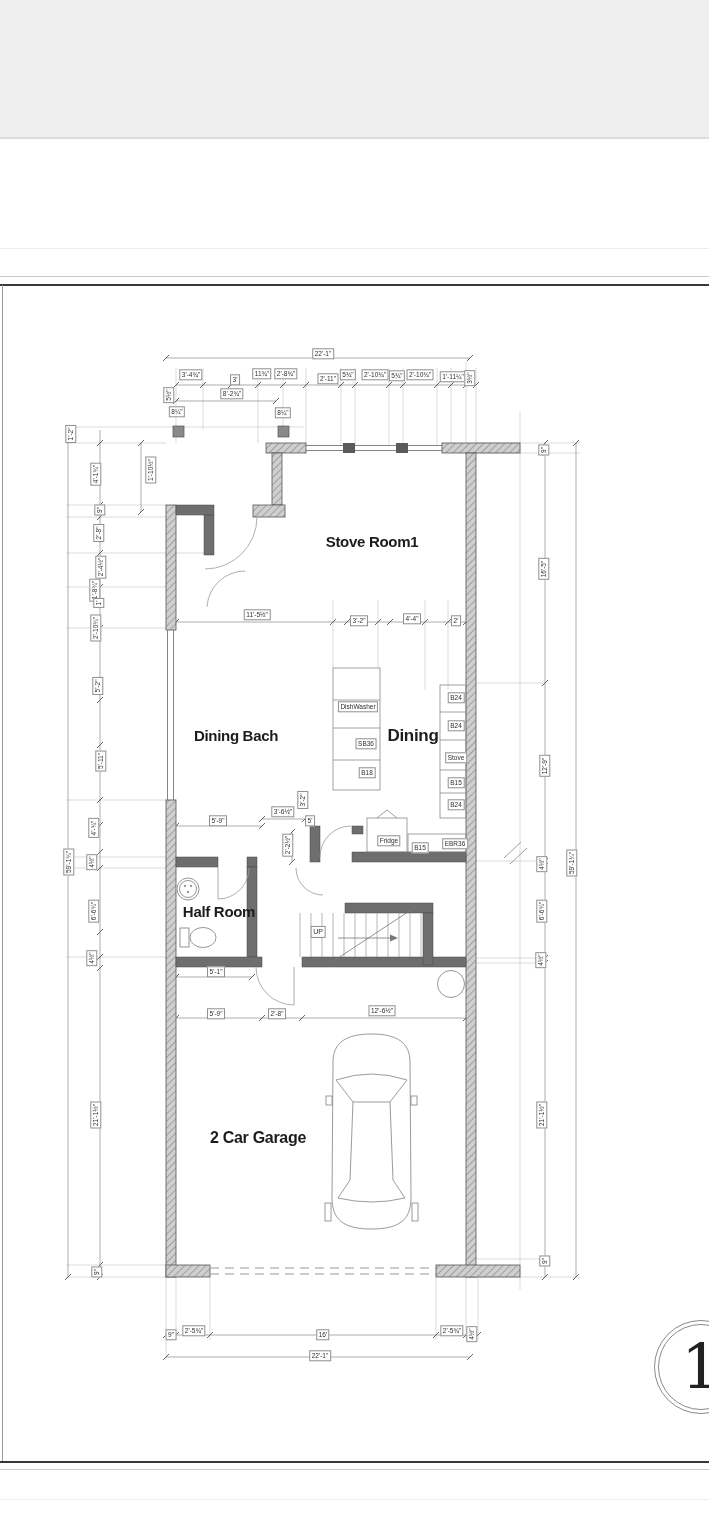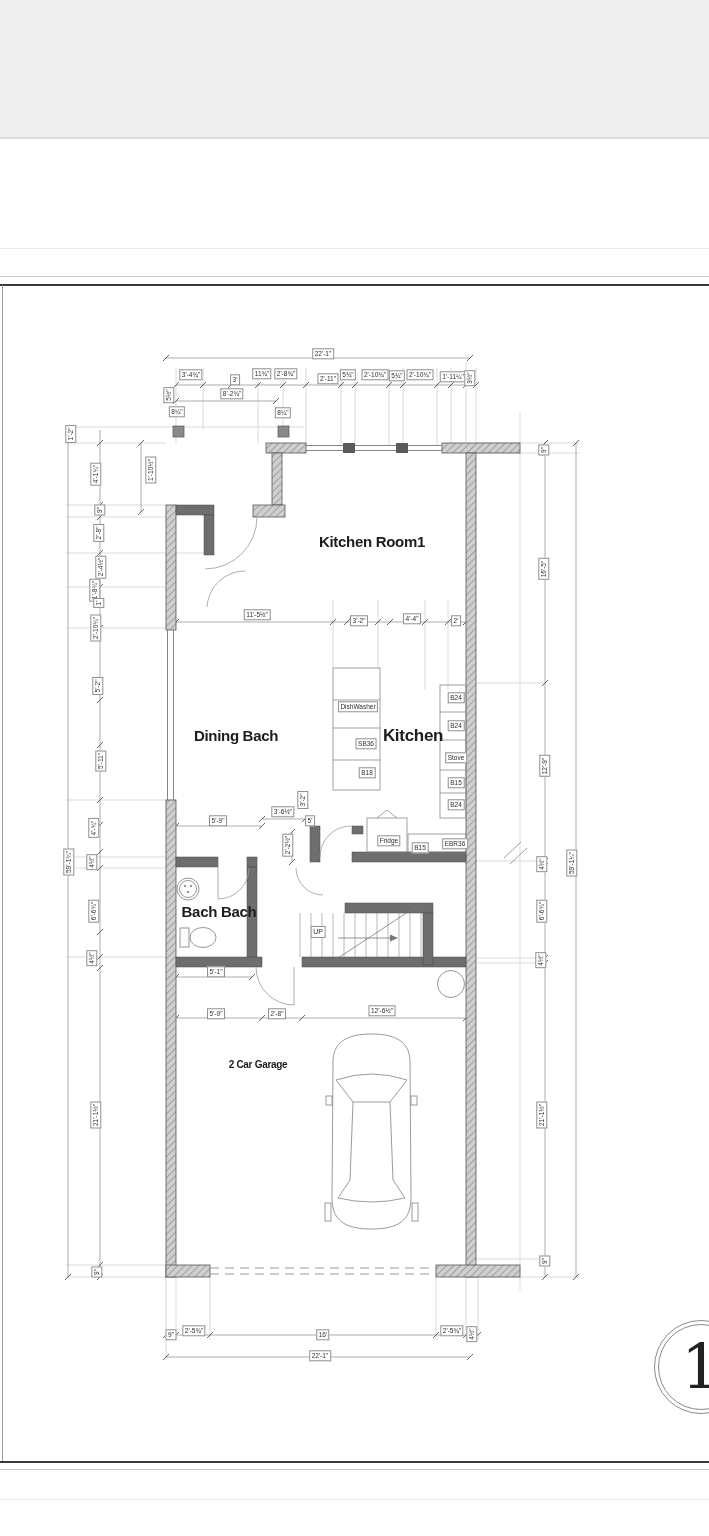--- a/index.html
+++ b/index.html
@@ -250,25 +250,25 @@
 <div class="lbl" style="left:277px;top:1014px">2'-8"</div>
 <div class="lbl" style="left:382px;top:1011px">12'-6½"</div>
 
 <div class="lbl" style="left:171px;top:1335px">9"</div>
 <div class="lbl" style="left:194px;top:1331px">2'-5¾"</div>
 <div class="lbl" style="left:323px;top:1335px">16'</div>
 <div class="lbl" style="left:452px;top:1331px">2'-5¾"</div>
 <div class="lbl rot" style="left:472px;top:1334px">4½"</div>
 <div class="lbl" style="left:320px;top:1356px">22'-1"</div>
 
-<div class="room" style="left:372px;top:541px">Kitchen Room1</div>
+<div class="room" style="left:372px;top:541px">Stove Room1</div>
 <div class="room" style="left:236px;top:735px">Dining Bach</div>
-<div class="room" style="left:413px;top:736px;font-size:17px">Kitchen</div>
-<div class="room" style="left:219px;top:911px">Bach Bach</div>
-<div class="room" style="left:258px;top:1064px;font-size:10px">2 Car Garage</div>
+<div class="room" style="left:413px;top:736px;font-size:17px">Dining</div>
+<div class="room" style="left:219px;top:911px">Half Room</div>
+<div class="room" style="left:258px;top:1138px;font-size:16px">2 Car Garage</div>
 <div class="lbl" style="left:318px;top:932px;font-size:7px">UP</div>
 
 <div class="lbl" style="left:358px;top:707px">DishWasher</div>
 <div class="lbl" style="left:366px;top:744px">SB36</div>
 <div class="lbl" style="left:367px;top:773px">B18</div>
 <div class="lbl" style="left:456px;top:698px">B24</div>
 <div class="lbl" style="left:456px;top:726px">B24</div>
 <div class="lbl" style="left:456px;top:758px">Stove</div>
 <div class="lbl" style="left:456px;top:783px">B15</div>
 <div class="lbl" style="left:456px;top:805px">B24</div>

